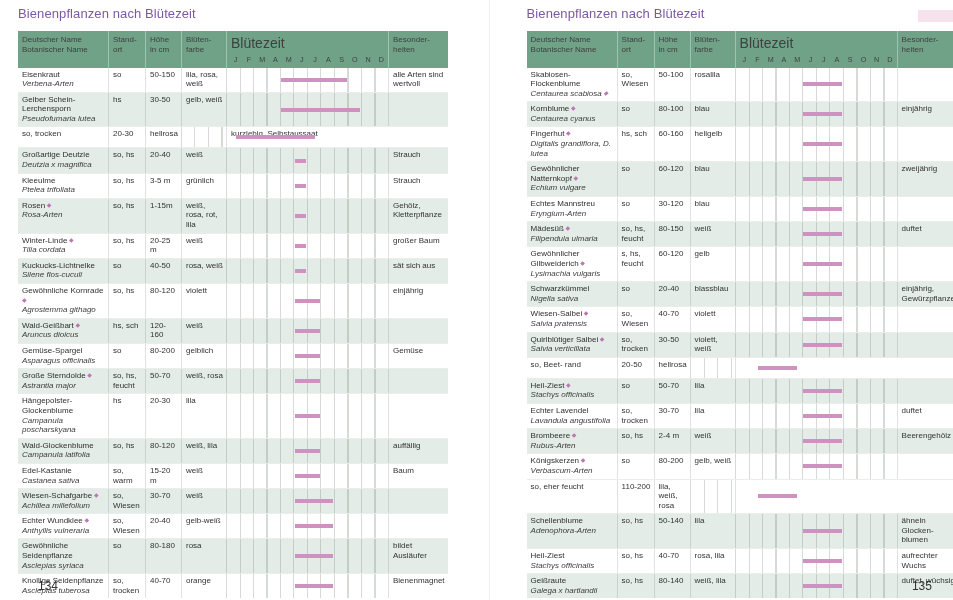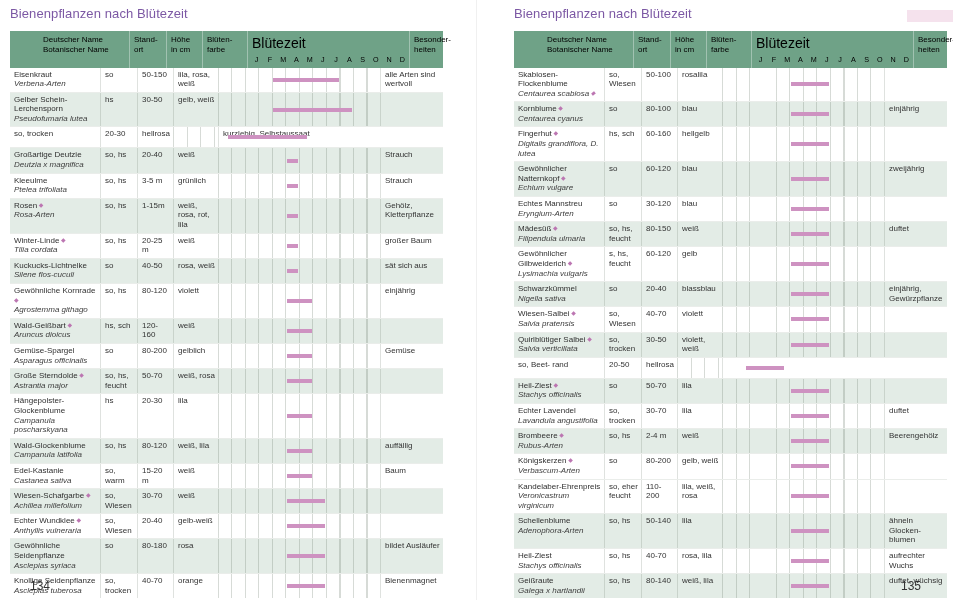--- a/index.html
+++ b/index.html
@@ -1,23 +1,23 @@
 <!DOCTYPE html>
 <html style="--header-green: #6FA287; --row-green: #E3ECE6; --bar-pink: #CE92C1; --title-purple: #7C58A4; --tab-pink: #F5E2ED; --diamond-pink: #BC76B2;"><head>
 <meta charset="utf-8">
 <style>
   html,body{margin:0;padding:0;background:#fff;}
   body{width:953px;height:600px;overflow:hidden;font-family:"Liberation Sans",sans-serif;position:relative;}
   .spread{display:flex;width:953px;height:600px;}
-  .page{position:relative;box-sizing:border-box;height:600px;background:#fff;}
+  .page{position:relative;box-sizing:border-box;height:600px;background:#fff;margin-left:8px;}
   .page-left{width:476px;padding:6px 33px 0 10px;}
   .page-right{width:477px;padding:6px 6px 0 37px;border-left:1px solid #f0f0f0;}
   .page-title{font-size:13px;font-weight:normal;color:var(--title-purple);margin:0 0 10px 0;letter-spacing:.1px;}
   .btable{width:100%;}
-  .thead{display:grid;grid-template-columns:90px 37px 36px 45px 162px 1fr;background:var(--header-green);color:#000000;padding-left:29px;}
+  .thead{display:grid;grid-template-columns:90px 37px 36px 45px 162px 1fr;background:var(--header-green);color:#404040;}
   .th{padding:4px 3px 4px 4px;font-size:8px;line-height:1.25;border-left:1px solid rgba(255,255,255,0.35);}
   .th:first-child{border-left:none;}
   .th .l2{display:block;}
   .th-months{padding:4px 0 4px 2px;border-left:1px solid rgba(255,255,255,0.35);}
   .bz-label{padding-left:2px;font-size:14px;}
   .month-letters{display:flex;margin-top:2px;}
   .month-letters span{width:13.5px;text-align:center;font-size:7.2px;}
   .row{display:grid;grid-template-columns:90px 37px 36px 45px 162px 1fr;min-height:20px;border-top:1px solid #eaedea;}
   .row:first-child{border-top:none;}
   .row.shaded{background:var(--row-green);}
@@ -529,24 +529,20 @@
     </div>
     <div class="cell">so</div>
     <div class="cell">80-200</div>
     <div class="cell">gelb, weiß</div>
     <div class="cell c-months">
       <div class="bar" style="left: 68.5px; width: 38.5px;"></div>
     </div>
     <div class="cell"></div>
   </div>
           <div class="row">
-    <div class="cell c-name">
-      <div class="de">Kandelaber-Ehrenpreis</div>
-      <div class="bot">Veronicastrum virginicum</div>
-    </div>
     <div class="cell">so, eher feucht</div>
     <div class="cell">110-200</div>
     <div class="cell">lila, weiß, rosa</div>
     <div class="cell c-months">
       <div class="bar" style="left: 68.5px; width: 38.5px;"></div>
     </div>
     <div class="cell"></div>
   </div>
           <div class="row shaded">
     <div class="cell c-name">

